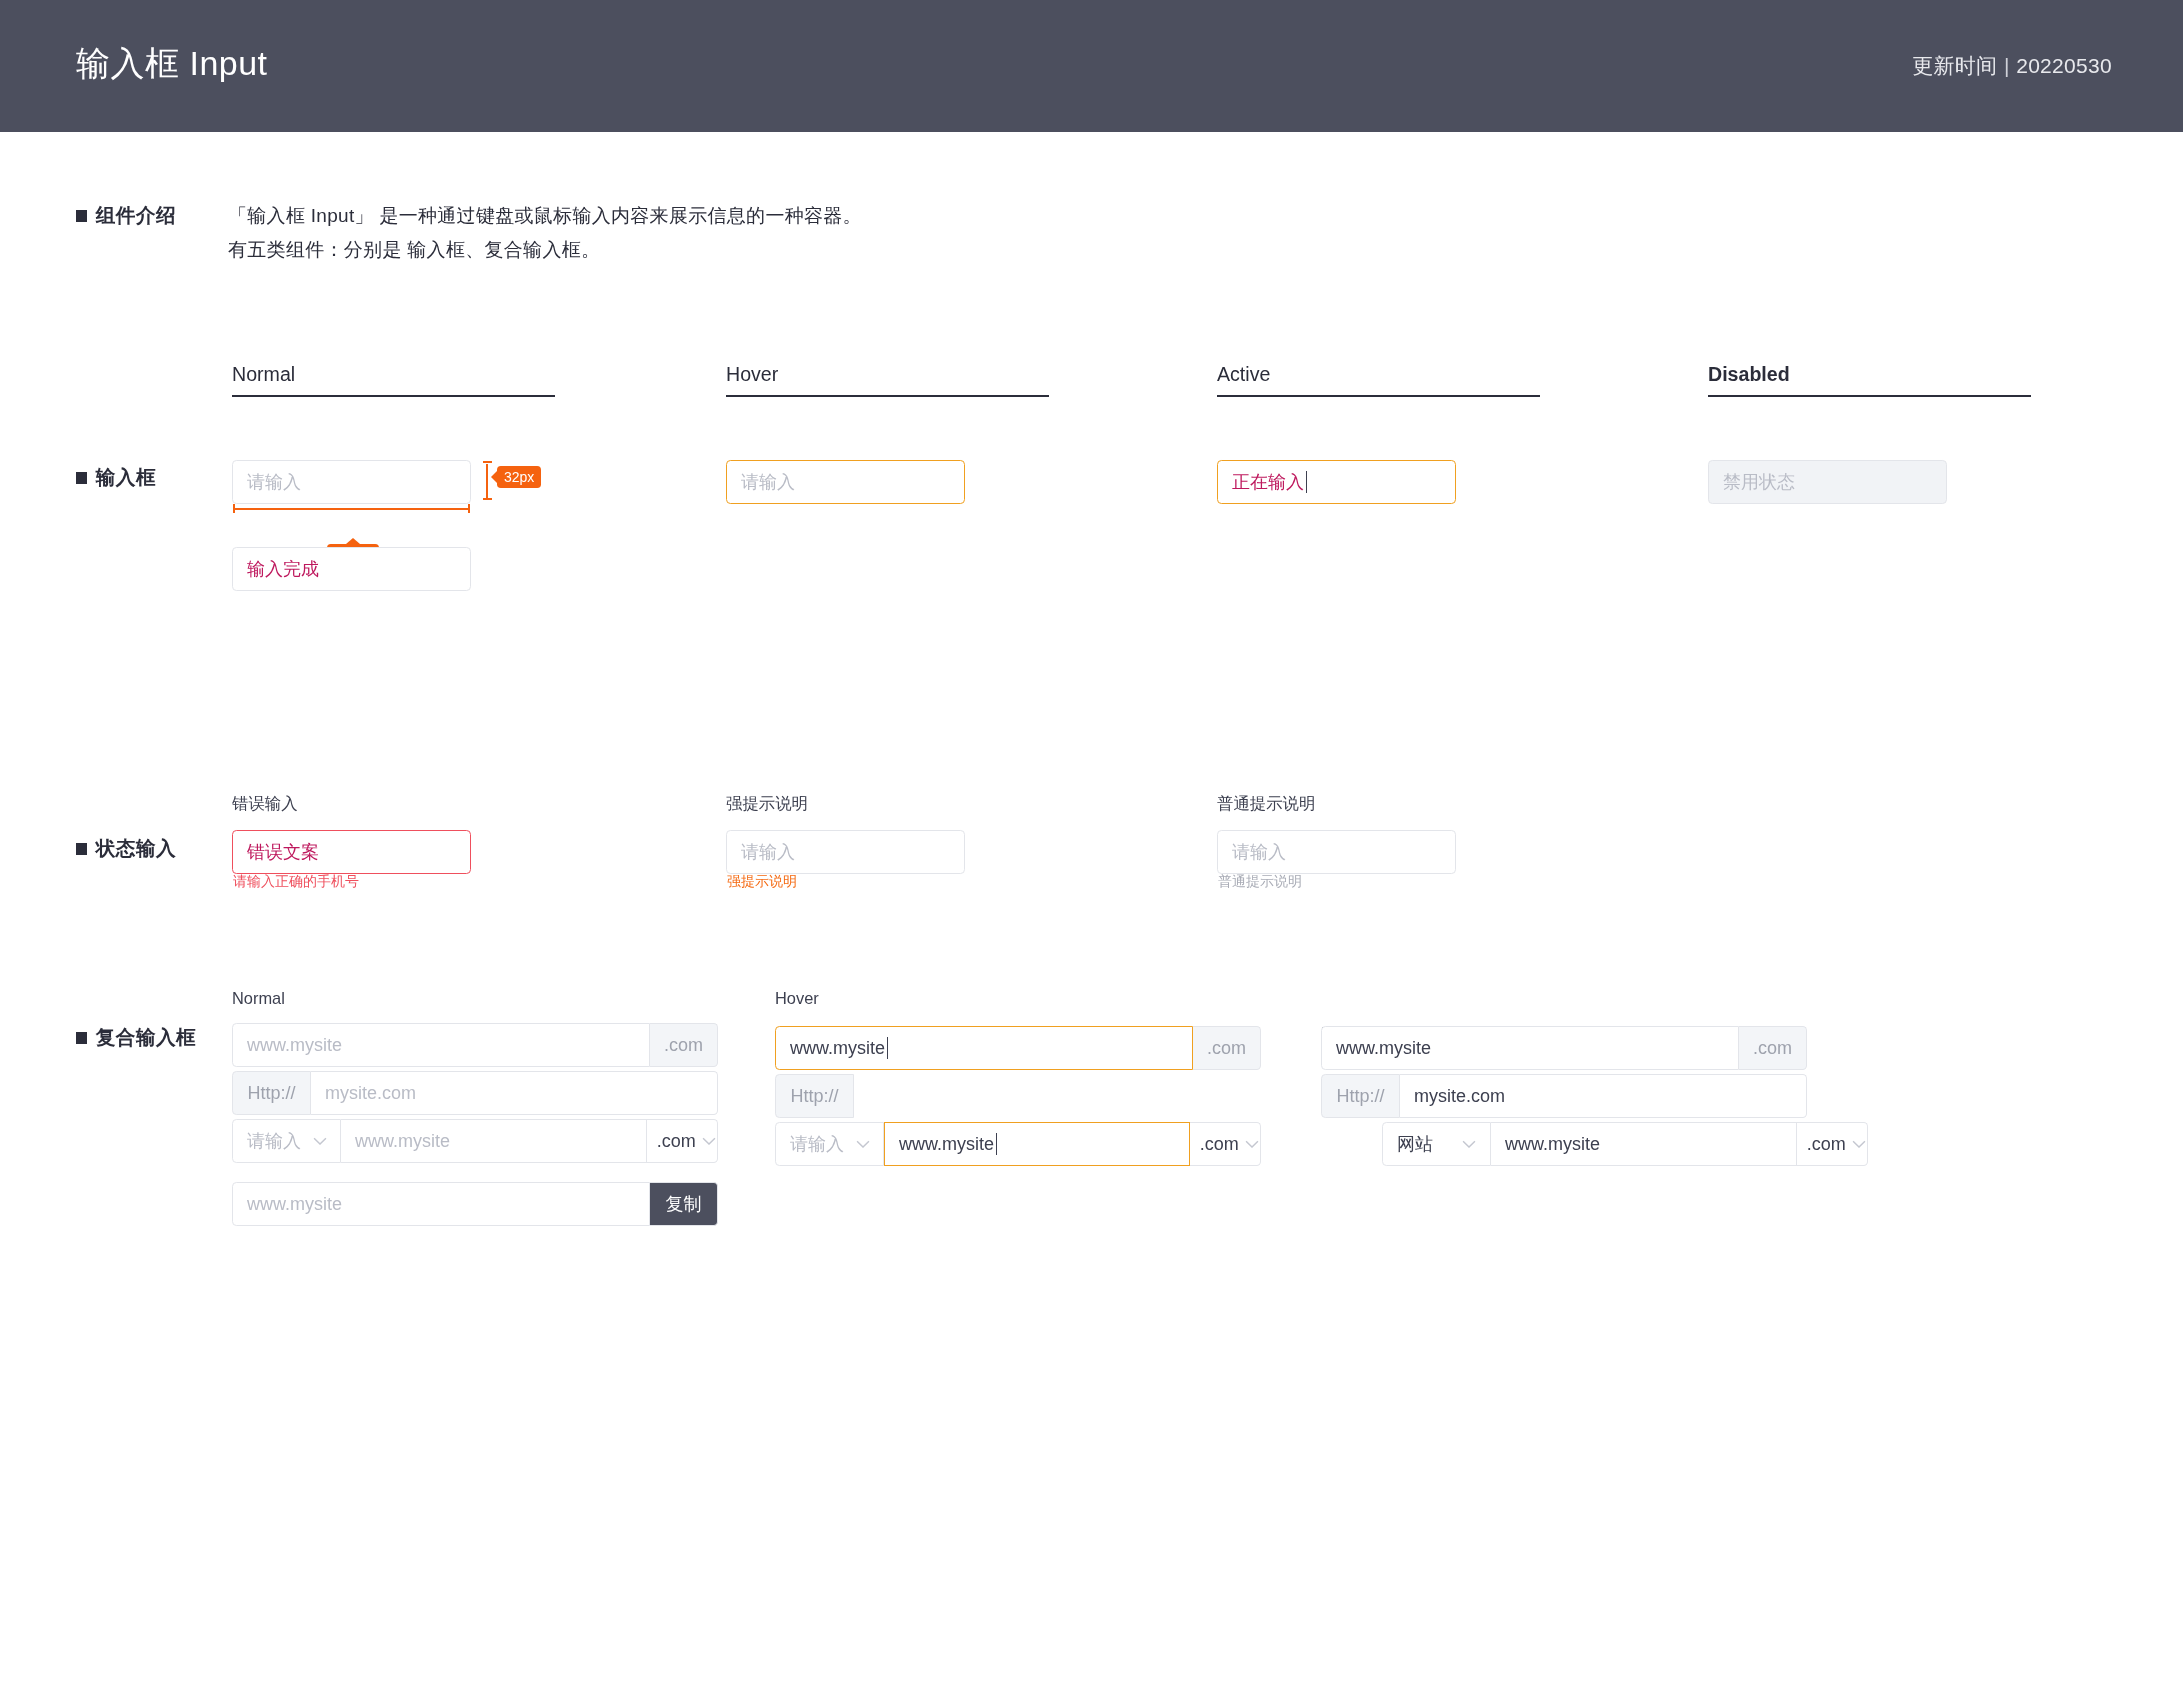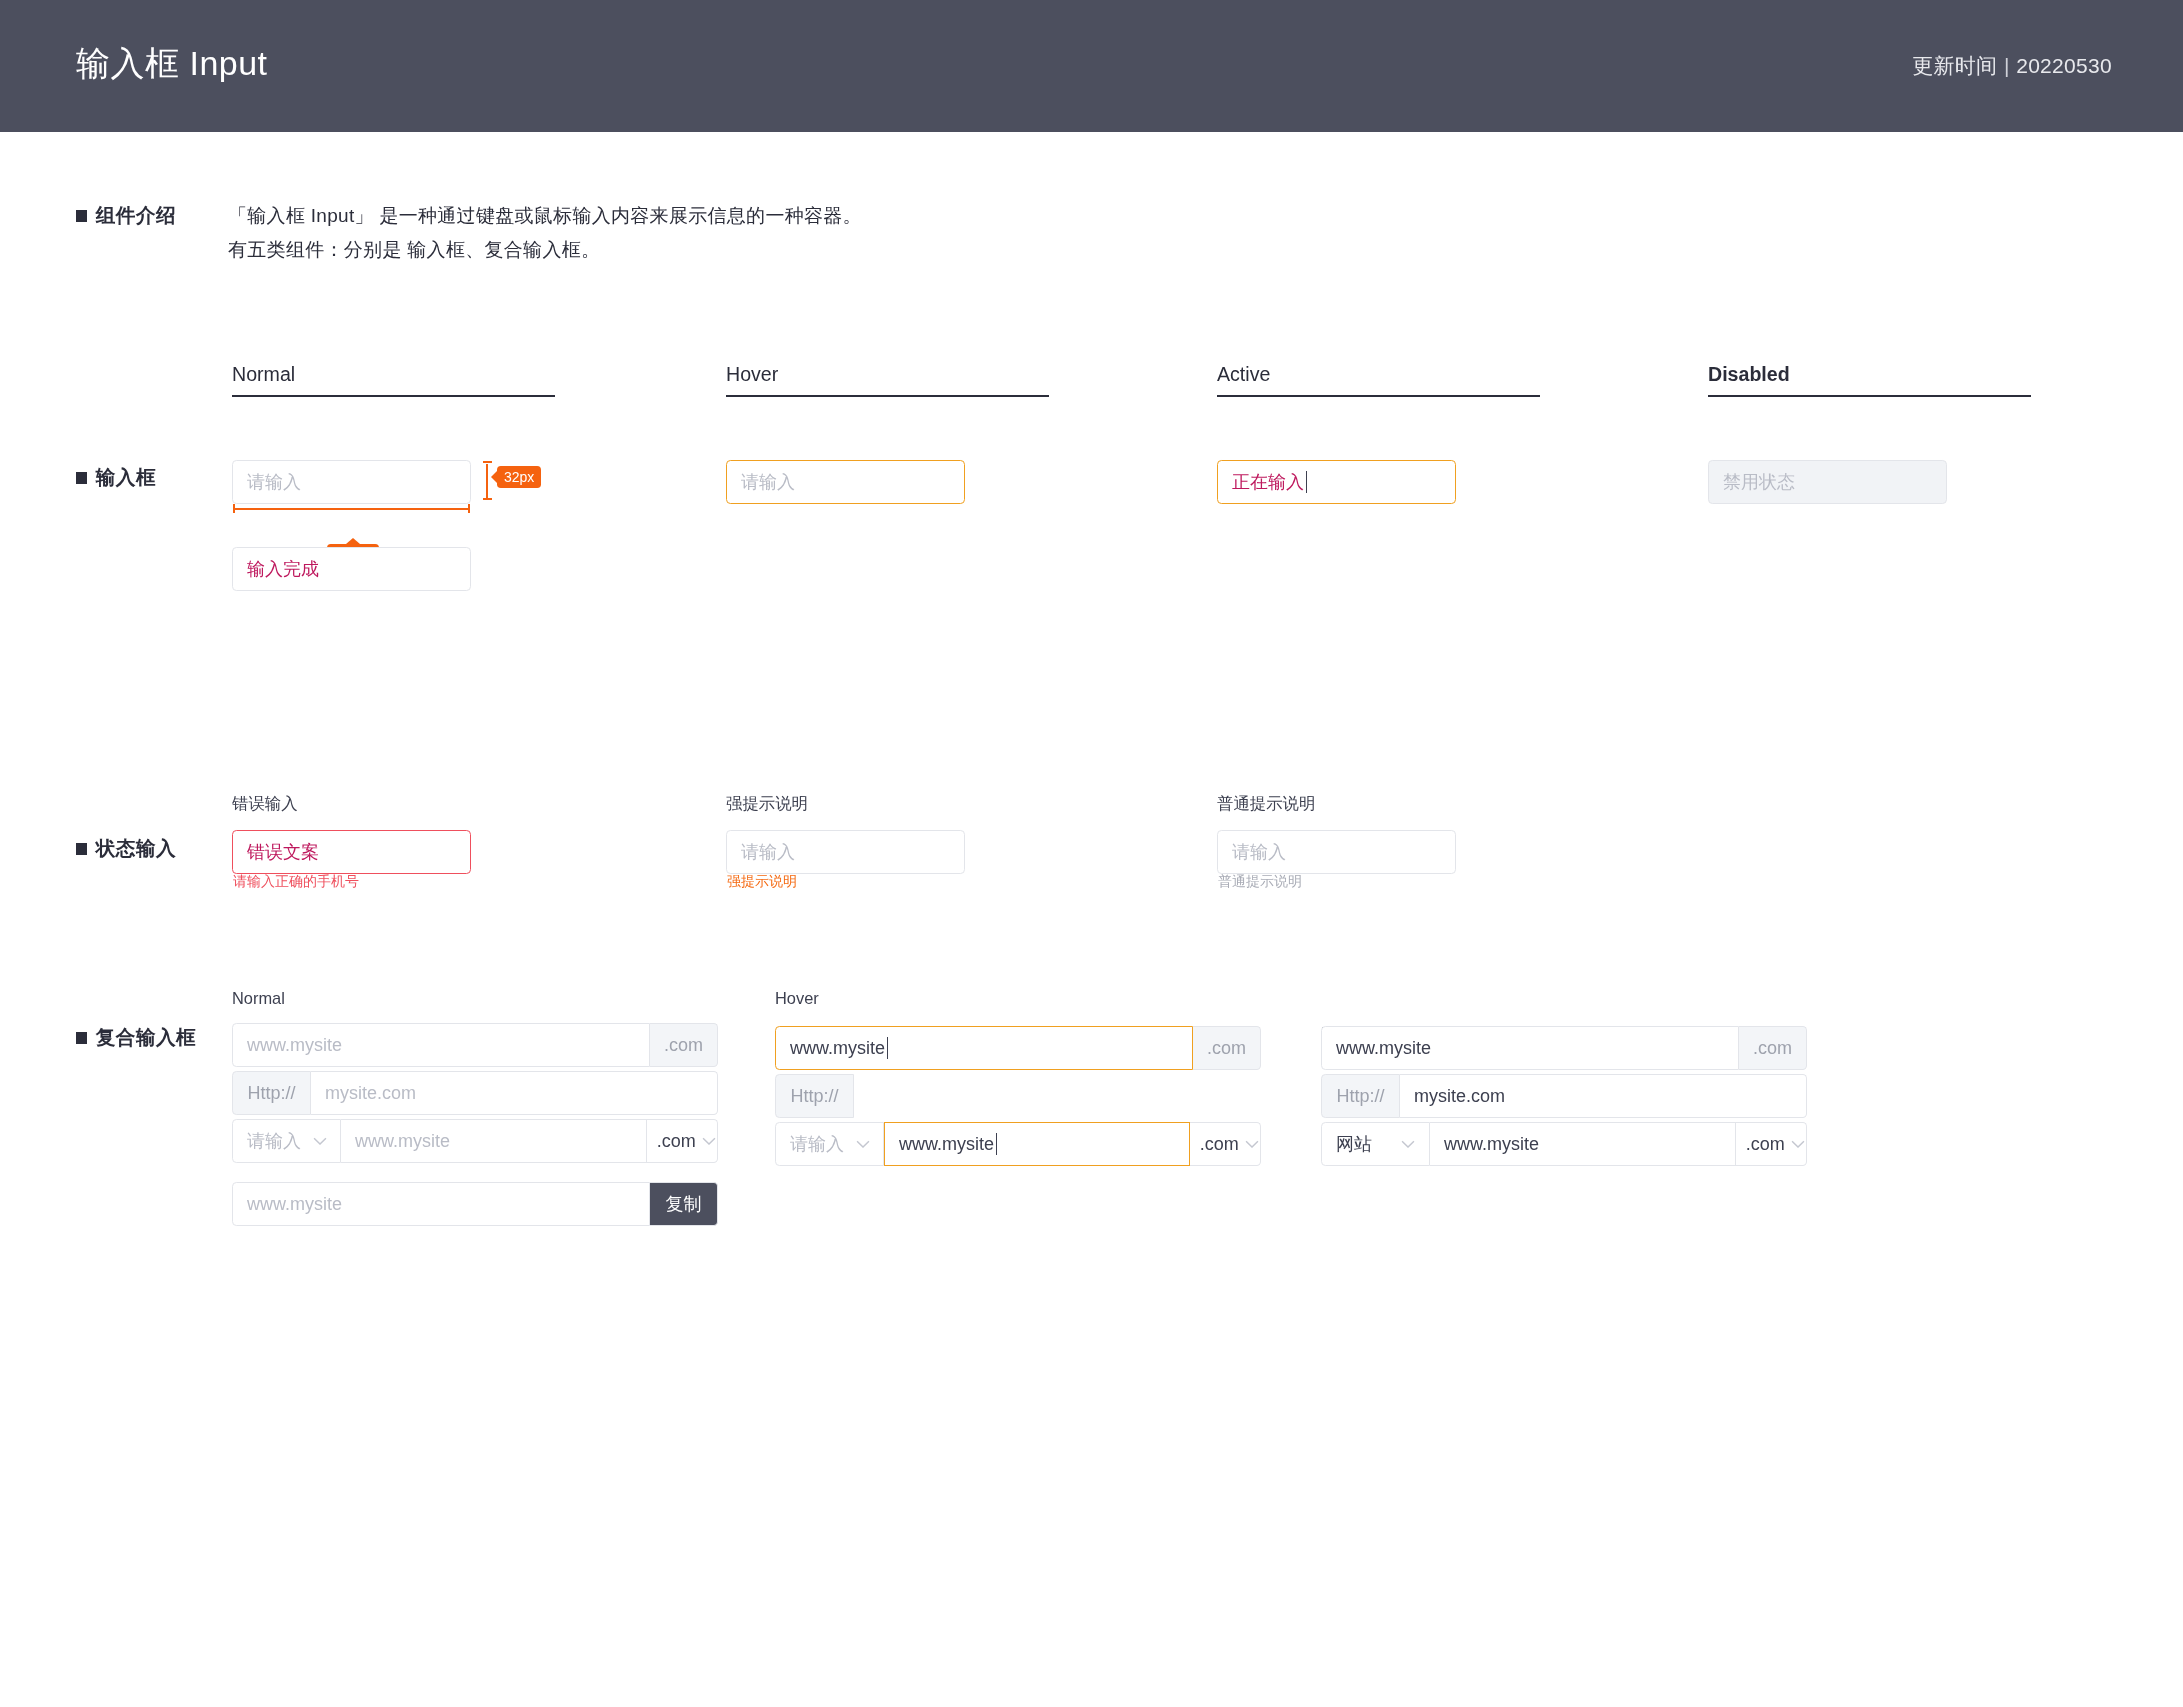--- a/index.html
+++ b/index.html
@@ -354,21 +354,21 @@
 
   <div class="grp" style="left:1321px; top:1074px;">
     <div class="cell addon r-left" style="width:79px; justify-content:center;">
       <span>Http://</span>
     </div>
     <div class="cell r-right" style="width:407px;">
       <span>mysite.com</span>
     </div>
   </div>
 
-  <div class="grp" style="left:1321px; top:1122px;">
+  <div class="grp" style="left:1382px; top:1122px;">
     <div class="cell sel r-left" style="width:109px;">
       <span>网站</span>
       <span class="chev">
         <svg width="14" height="8.2" viewBox="0 0 26 15">
             <path d="M2 2 L13 13 L24 2" fill="none" stroke="#c4c7d0" stroke-width="2.6"></path>
           </svg>
       </span>
     </div>
     <div class="cell r-mid" style="width:306px;">
       <span>www.mysite</span>

